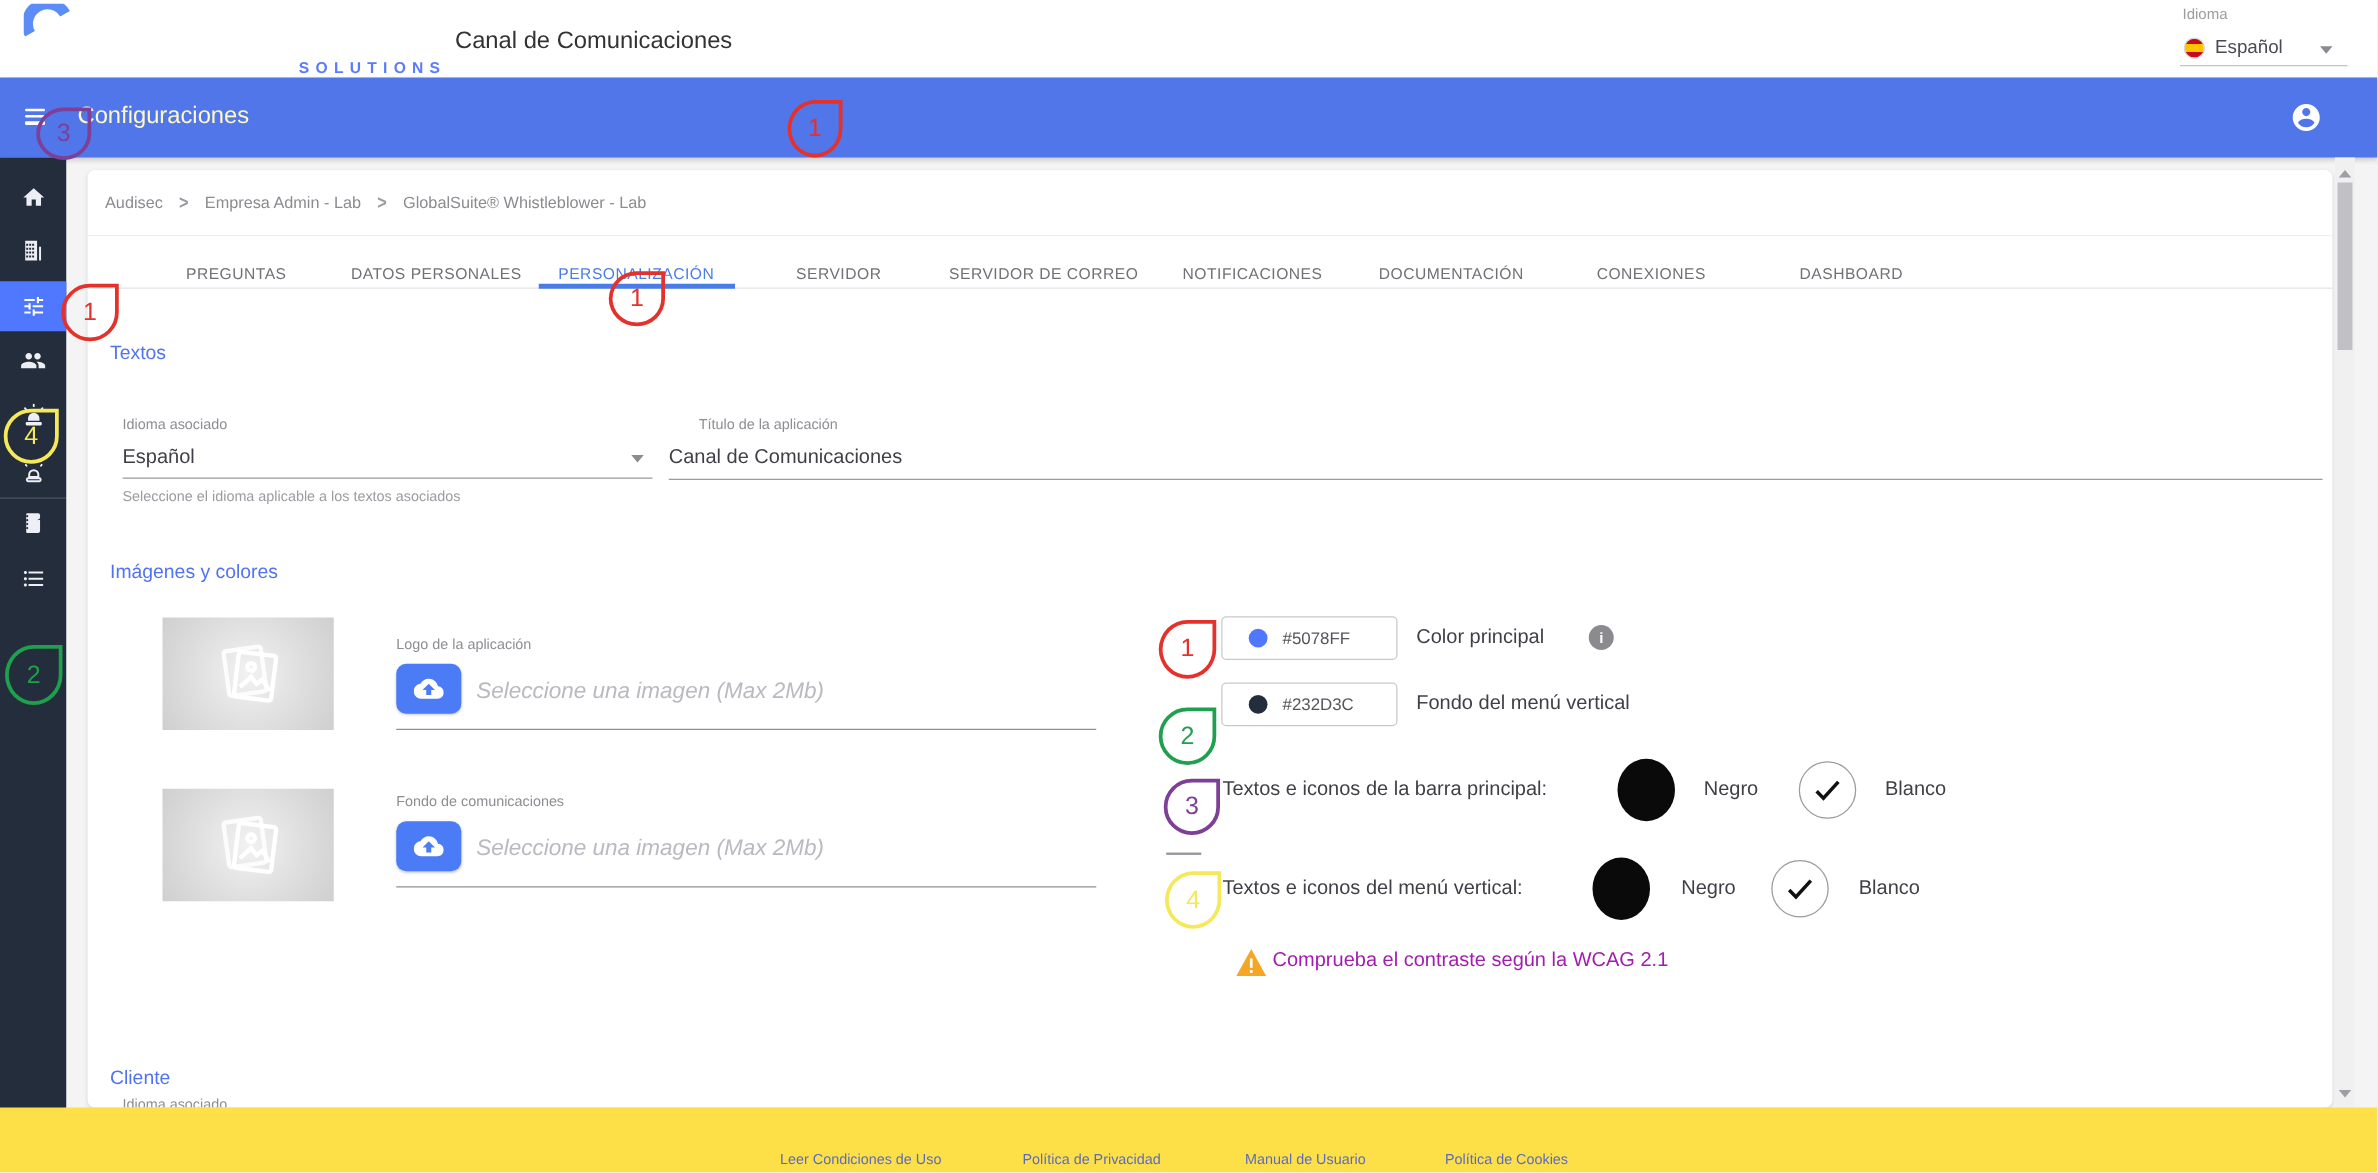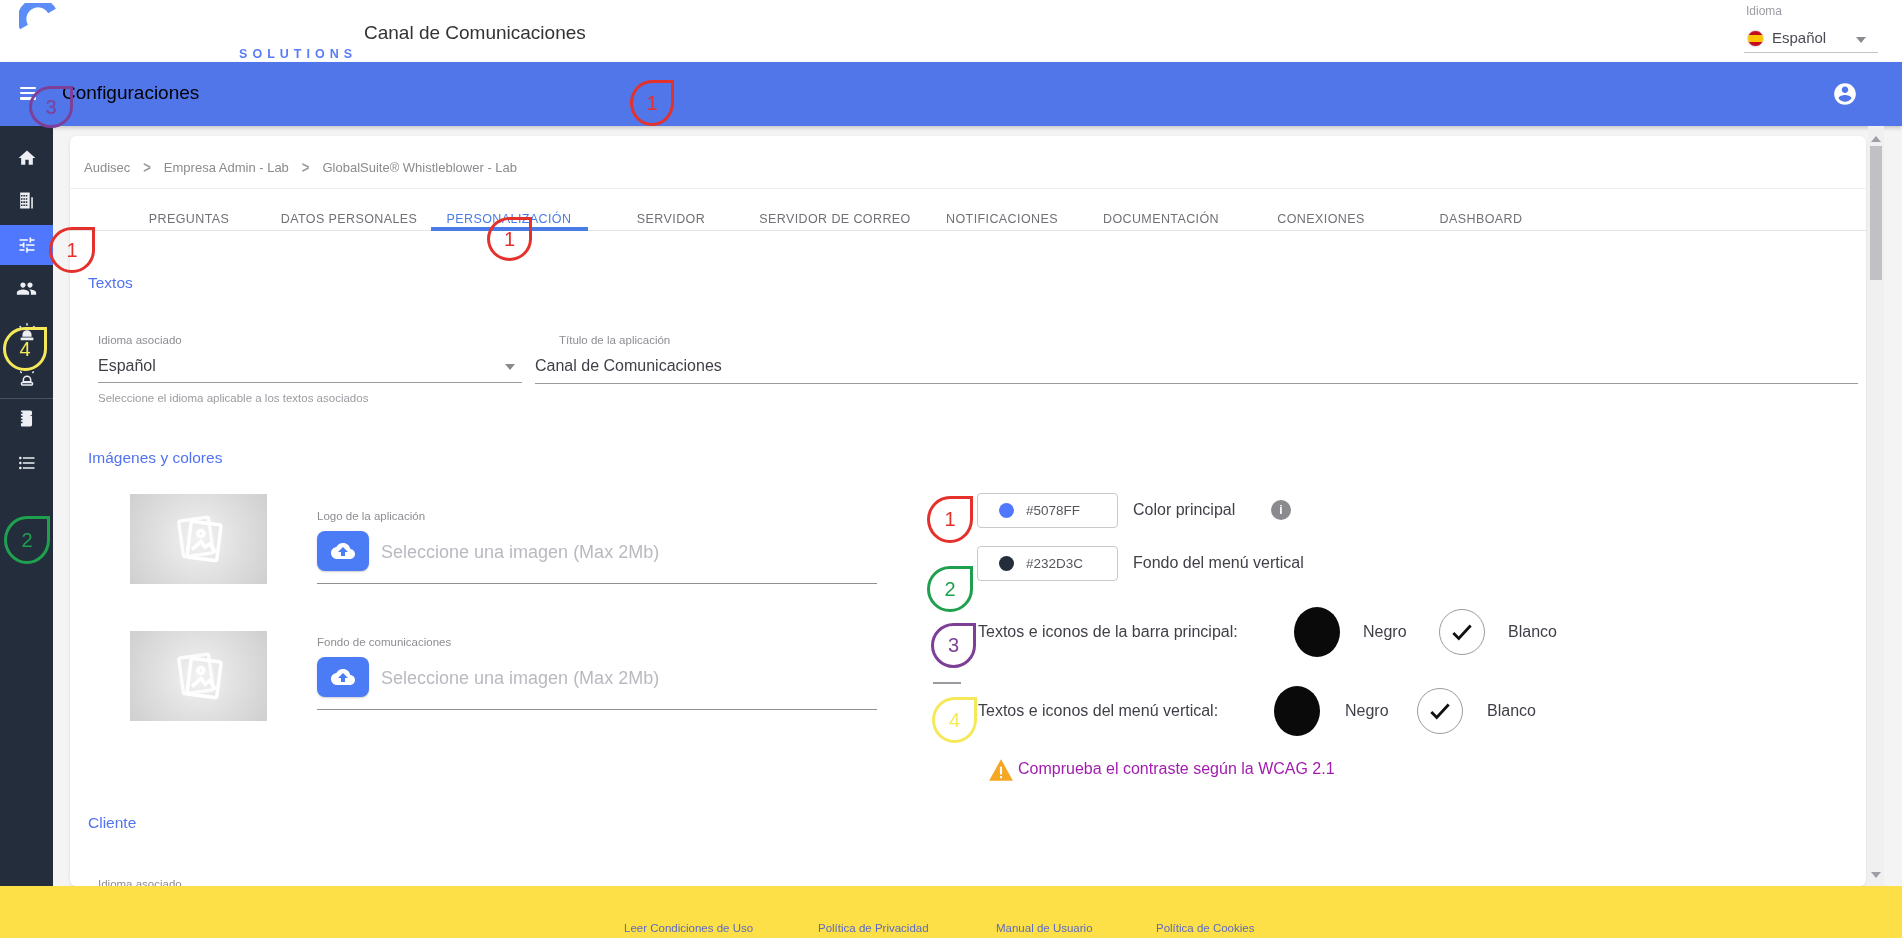--- a/index.html
+++ b/index.html
@@ -18,53 +18,53 @@
   .lang-flag{position:absolute;left:3px;top:26px;width:17px;height:17px;border-radius:50%;
     background:linear-gradient(180deg,#c60b1e 28%,#ffc400 28%,#ffc400 72%,#c60b1e 72%);border:0.5px solid #d8d8d8;}
   .lang-value{position:absolute;left:28px;top:25px;font-size:15px;color:#4a4a52;}
   .lang-caret{position:absolute;left:112px;top:33px;width:0;height:0;border-left:5px solid transparent;border-right:5px solid transparent;border-top:6px solid #8a8a90;}
   .lang-underline{position:absolute;left:0;top:48px;width:134px;height:1px;background:#c4c4c8;}
 
   
   .appbar{position:absolute;left:0;top:62px;width:1902px;height:64px;background:#5176ea;box-shadow:0 2px 4px rgba(0,0,0,.18);}
   .hamburger{position:absolute;left:20px;top:25px;width:16px;height:13px;cursor:pointer;}
   .hamburger span{display:block;width:16px;height:2.2px;background:#fff;margin-bottom:3px;border-radius:1px;}
-  .appbar-title{position:absolute;left:62px;top:20px;font-size:19px;color:#000000;font-weight:400;}
+  .appbar-title{position:absolute;left:62px;top:20px;font-size:19px;color:#fef9c3;font-weight:400;}
   .account-icon{position:absolute;left:1832px;top:19px;width:26px;height:26px;cursor:pointer;}
 
   
   .sidebar{position:absolute;left:0;top:126px;width:53px;height:782px;background:#232d3c;}
   .side-item{position:absolute;left:0;width:53px;height:40px;display:flex;align-items:center;justify-content:center;cursor:pointer;}
   .side-item.active{background:#5078ff;}
   .side-item svg{display:block;}
   .side-divider{position:absolute;left:0;top:272px;width:53px;height:1px;background:rgba(255,255,255,.18);}
 
   
   .card{position:absolute;left:70px;top:136px;width:1796px;height:750px;background:#fff;border-radius:6px;box-shadow:0 1px 3px rgba(0,0,0,.12);overflow:hidden;}
   
-  .breadcrumb{position:absolute;left:14px;top:18px;height:26px;display:flex;align-items:center;font-size:13px;color:#8b8b90;}
+  .breadcrumb{position:absolute;left:14px;top:18px;height:26px;display:flex;align-items:flex-start;font-size:13px;color:#8b8b90;}
   .breadcrumb .crumb{cursor:pointer;}
   .breadcrumb .sep{margin:0 13px;color:#9a9aa0;font-size:13px;font-weight:700;transform:scaleY(1.2);}
   .bc-divider{position:absolute;left:0;top:52px;width:1796px;height:1px;background:#efeff1;}
 
   .tabs-border{position:absolute;left:0;top:94px;width:1796px;height:1px;background:#e3e3e5;}
   .tab{position:absolute;top:76px;transform:translateX(-50%);font-size:12.5px;letter-spacing:.4px;color:#707076;font-weight:500;cursor:pointer;white-space:nowrap;}
   .tab.active{color:#4a7ce8;}
   .tab-underline{position:absolute;left:361px;top:91px;width:157px;height:3.5px;background:#4a7ce8;}
 
   .section-heading{position:absolute;font-size:15.5px;color:#5273f0;}
   .field-label{position:absolute;font-size:11.5px;color:#8d8d93;}
   .field-value{position:absolute;font-size:16px;color:#3f3f47;}
   .field-underline{position:absolute;height:1px;background:#9b9b9f;}
   .field-help{position:absolute;font-size:11.5px;color:#9b9ba1;}
   .select-caret{position:absolute;width:0;height:0;border-left:5px solid transparent;border-right:5px solid transparent;border-top:6px solid #8a8a90;}
 
   .tile{position:absolute;left:60px;width:137px;height:90px;background:radial-gradient(circle at 50% 50%,#f2f2f2 0%,#dedede 55%,#cfcfcf 100%);display:flex;align-items:center;justify-content:center;}
   .upload-btn{position:absolute;left:247px;width:52px;height:40px;background:#4b7bf5;border-radius:8px;display:flex;align-items:center;justify-content:center;cursor:pointer;box-shadow:0 1px 2px rgba(0,0,0,.2);}
-  .upload-placeholder{position:absolute;left:311px;font-size:18px;color:#b9b9c1;cursor:text;}
+  .upload-placeholder{position:absolute;left:311px;font-size:18px;color:#b9b9c1;cursor:text;font-style:italic;}
   .upload-underline{position:absolute;left:247px;width:560px;height:1px;background:#8f8f95;}
 
   .chip{position:absolute;left:907px;width:141px;height:35px;border:1px solid #c9c9cd;border-radius:4px;background:#fff;display:flex;align-items:center;cursor:pointer;}
   .chip-dot{width:15px;height:15px;border-radius:50%;margin-left:21px;}
   .chip-hex{margin-left:12px;font-size:13.5px;color:#55555c;}
   .chip-label{position:absolute;left:1063px;font-size:16px;color:#3f3f47;}
   .info-icon{position:absolute;left:1201px;width:20px;height:20px;border-radius:50%;background:#8a8a8f;color:#fff;font-size:12px;font-weight:700;display:flex;align-items:center;justify-content:center;cursor:pointer;}
 
   .swatch-row-label{position:absolute;left:908px;font-size:16px;color:#3f3f47;}
   .swatch-black{position:absolute;width:46px;height:50px;background:#0a0a0a;border-radius:50%;cursor:pointer;}
@@ -314,21 +314,21 @@
     </div>
     <div class="swatch-name" style="left:1417px;top:566px">Blanco</div>
 
     <svg class="warn-tri" width="26" height="24" viewBox="0 0 24 22">
       <path fill="#F5A623" d="M1 21h22L12 1 1 21z"></path>
         <rect x="11" y="8" width="2" height="7" fill="#fff"></rect>
         <rect x="11" y="16.6" width="2" height="2" fill="#fff"></rect>
     </svg>
     <div class="warn-text">Comprueba el contraste según la WCAG 2.1</div>
 
-    <div class="section-heading" style="left:18px;top:678px">Cliente</div>
+    <div class="section-heading" style="left:18px;top:718px">Cliente</div>
     <div class="cut-label">Idioma asociado</div>
   </div>
 
   <div class="scrollbar">
     <div class="sb-arrow sb-up"></div>
     <div class="sb-thumb"></div>
     <div class="sb-arrow sb-down"></div>
   </div>
 
   <div class="footer">

